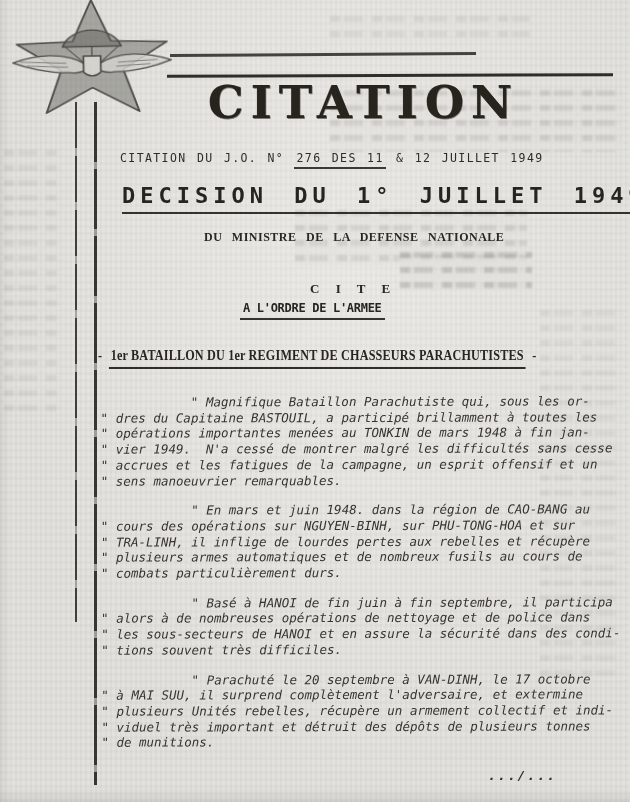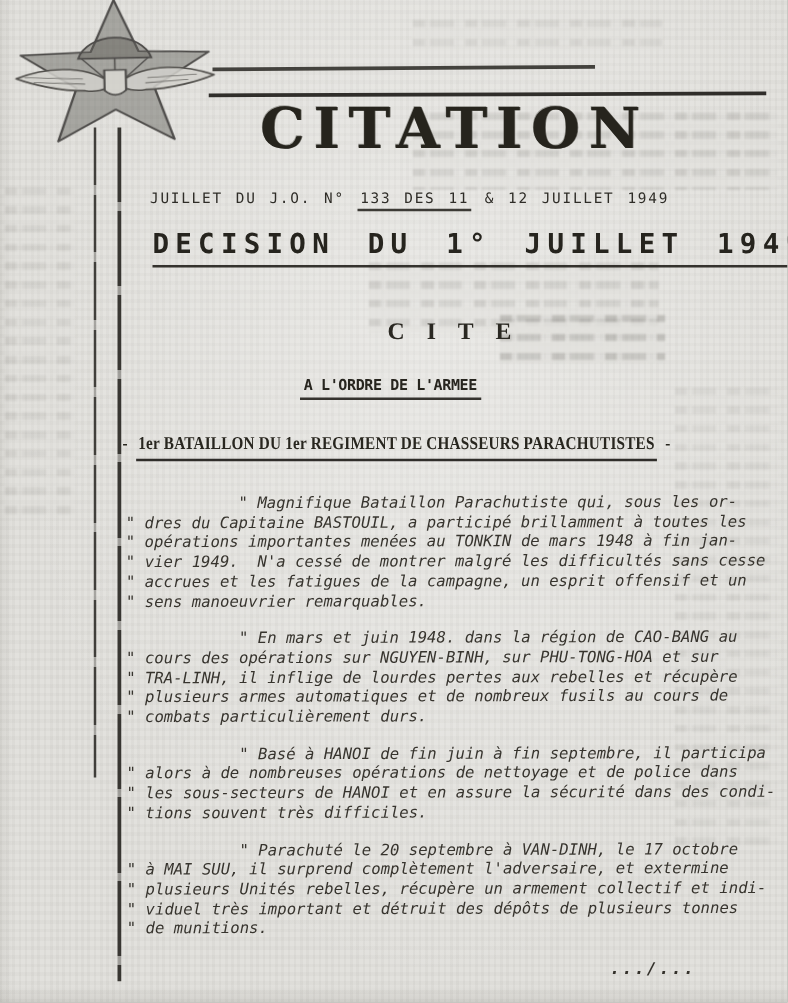--- a/index.html
+++ b/index.html
@@ -33,22 +33,22 @@
     text-shadow:.6px .6px 0 rgba(38,36,30,.55), -.4px -.2px 0 rgba(38,36,30,.35); }
   .extract { position:absolute; left:120px; top:151px; font-size:11.5px;
     letter-spacing:1.4px; word-spacing:2px; color:#2e2c27; white-space:nowrap; }
   .extract .u { border-bottom:2px solid rgba(30,28,24,.85); padding:0 2px 2px 2px; }
   .decision { position:absolute; left:122px; top:183px; white-space:nowrap; }
   .decision .u2 { font-weight:bold; font-size:22px; letter-spacing:5px; word-spacing:8px;
     color:#26241e; border-bottom:2.5px solid rgba(28,26,22,.88); padding:0 4px 4px 0; }
   .minister { position:absolute; left:204px; top:230px;
     font-family:"Liberation Serif", serif; font-weight:bold; font-size:12px;
     letter-spacing:.5px; word-spacing:6px; color:#2a2822; white-space:nowrap; }
-  .cite { position:absolute; left:310px; top:255px;
-    font-family:"Liberation Serif", serif; font-weight:bold; font-size:19px;
+  .cite { position:absolute; left:310px; top:281px;
+    font-family:"Liberation Serif", serif; font-weight:bold; font-size:13px;
     letter-spacing:5px; word-spacing:3px; color:#2a2822; white-space:nowrap; }
   .order { position:absolute; left:240px; top:297px; white-space:nowrap; }
   .order .u2o { font-weight:bold; font-size:12px; letter-spacing:-.3px; color:#27251f;
     border-bottom:2.5px solid rgba(28,26,22,.88); padding:0 3px 3px 3px; }
   .unit { position:absolute; left:98px; top:347px; display:flex; gap:8px; align-items:flex-start;
     transform:scaleX(.84); transform-origin:left top;
     font-family:"Liberation Serif", serif; font-weight:bold; font-size:14.5px;
     letter-spacing:.2px; color:#28261f; white-space:nowrap; }
   .unit .uname { border-bottom:2.5px solid rgba(28,26,22,.9); padding:0 2px 3px 2px; }
   .unit .dash { font-weight:bold; }
@@ -103,26 +103,27 @@
   </svg>
 
   <div class="vline vline-outer"></div>
   <div class="vline vline-inner"></div>
 
   <div class="rule rule-top"></div>
   <div class="rule rule-main"></div>
 
   <h1 class="title">CITATION</h1>
 
-  <div class="extract"><span>JUILLET DU J.O. N° </span><span class="u">133 DES 11</span><span> &amp; 12 JUILLET 1949</span></div>
+  <div class="extract"><span>CITATION DU J.O. N° </span><span class="u">276 DES 11</span><span> &amp; 12 JUILLET 1949</span></div>
 
   <div class="decision">
     <span class="u2">DECISION DU 1° JUILLET 1949</span>
   </div>
 
+  <div class="minister">DU MINISTRE DE LA DEFENSE NATIONALE</div>
 
   <div class="cite">C I T E</div>
 
   <div class="order">
     <span class="u2o">A L'ORDRE DE L'ARMEE</span>
   </div>
 
   <div class="unit">
     <span class="dash">-</span>
     <span class="uname">1er BATAILLON DU 1er REGIMENT DE CHASSEURS PARACHUTISTES</span>

